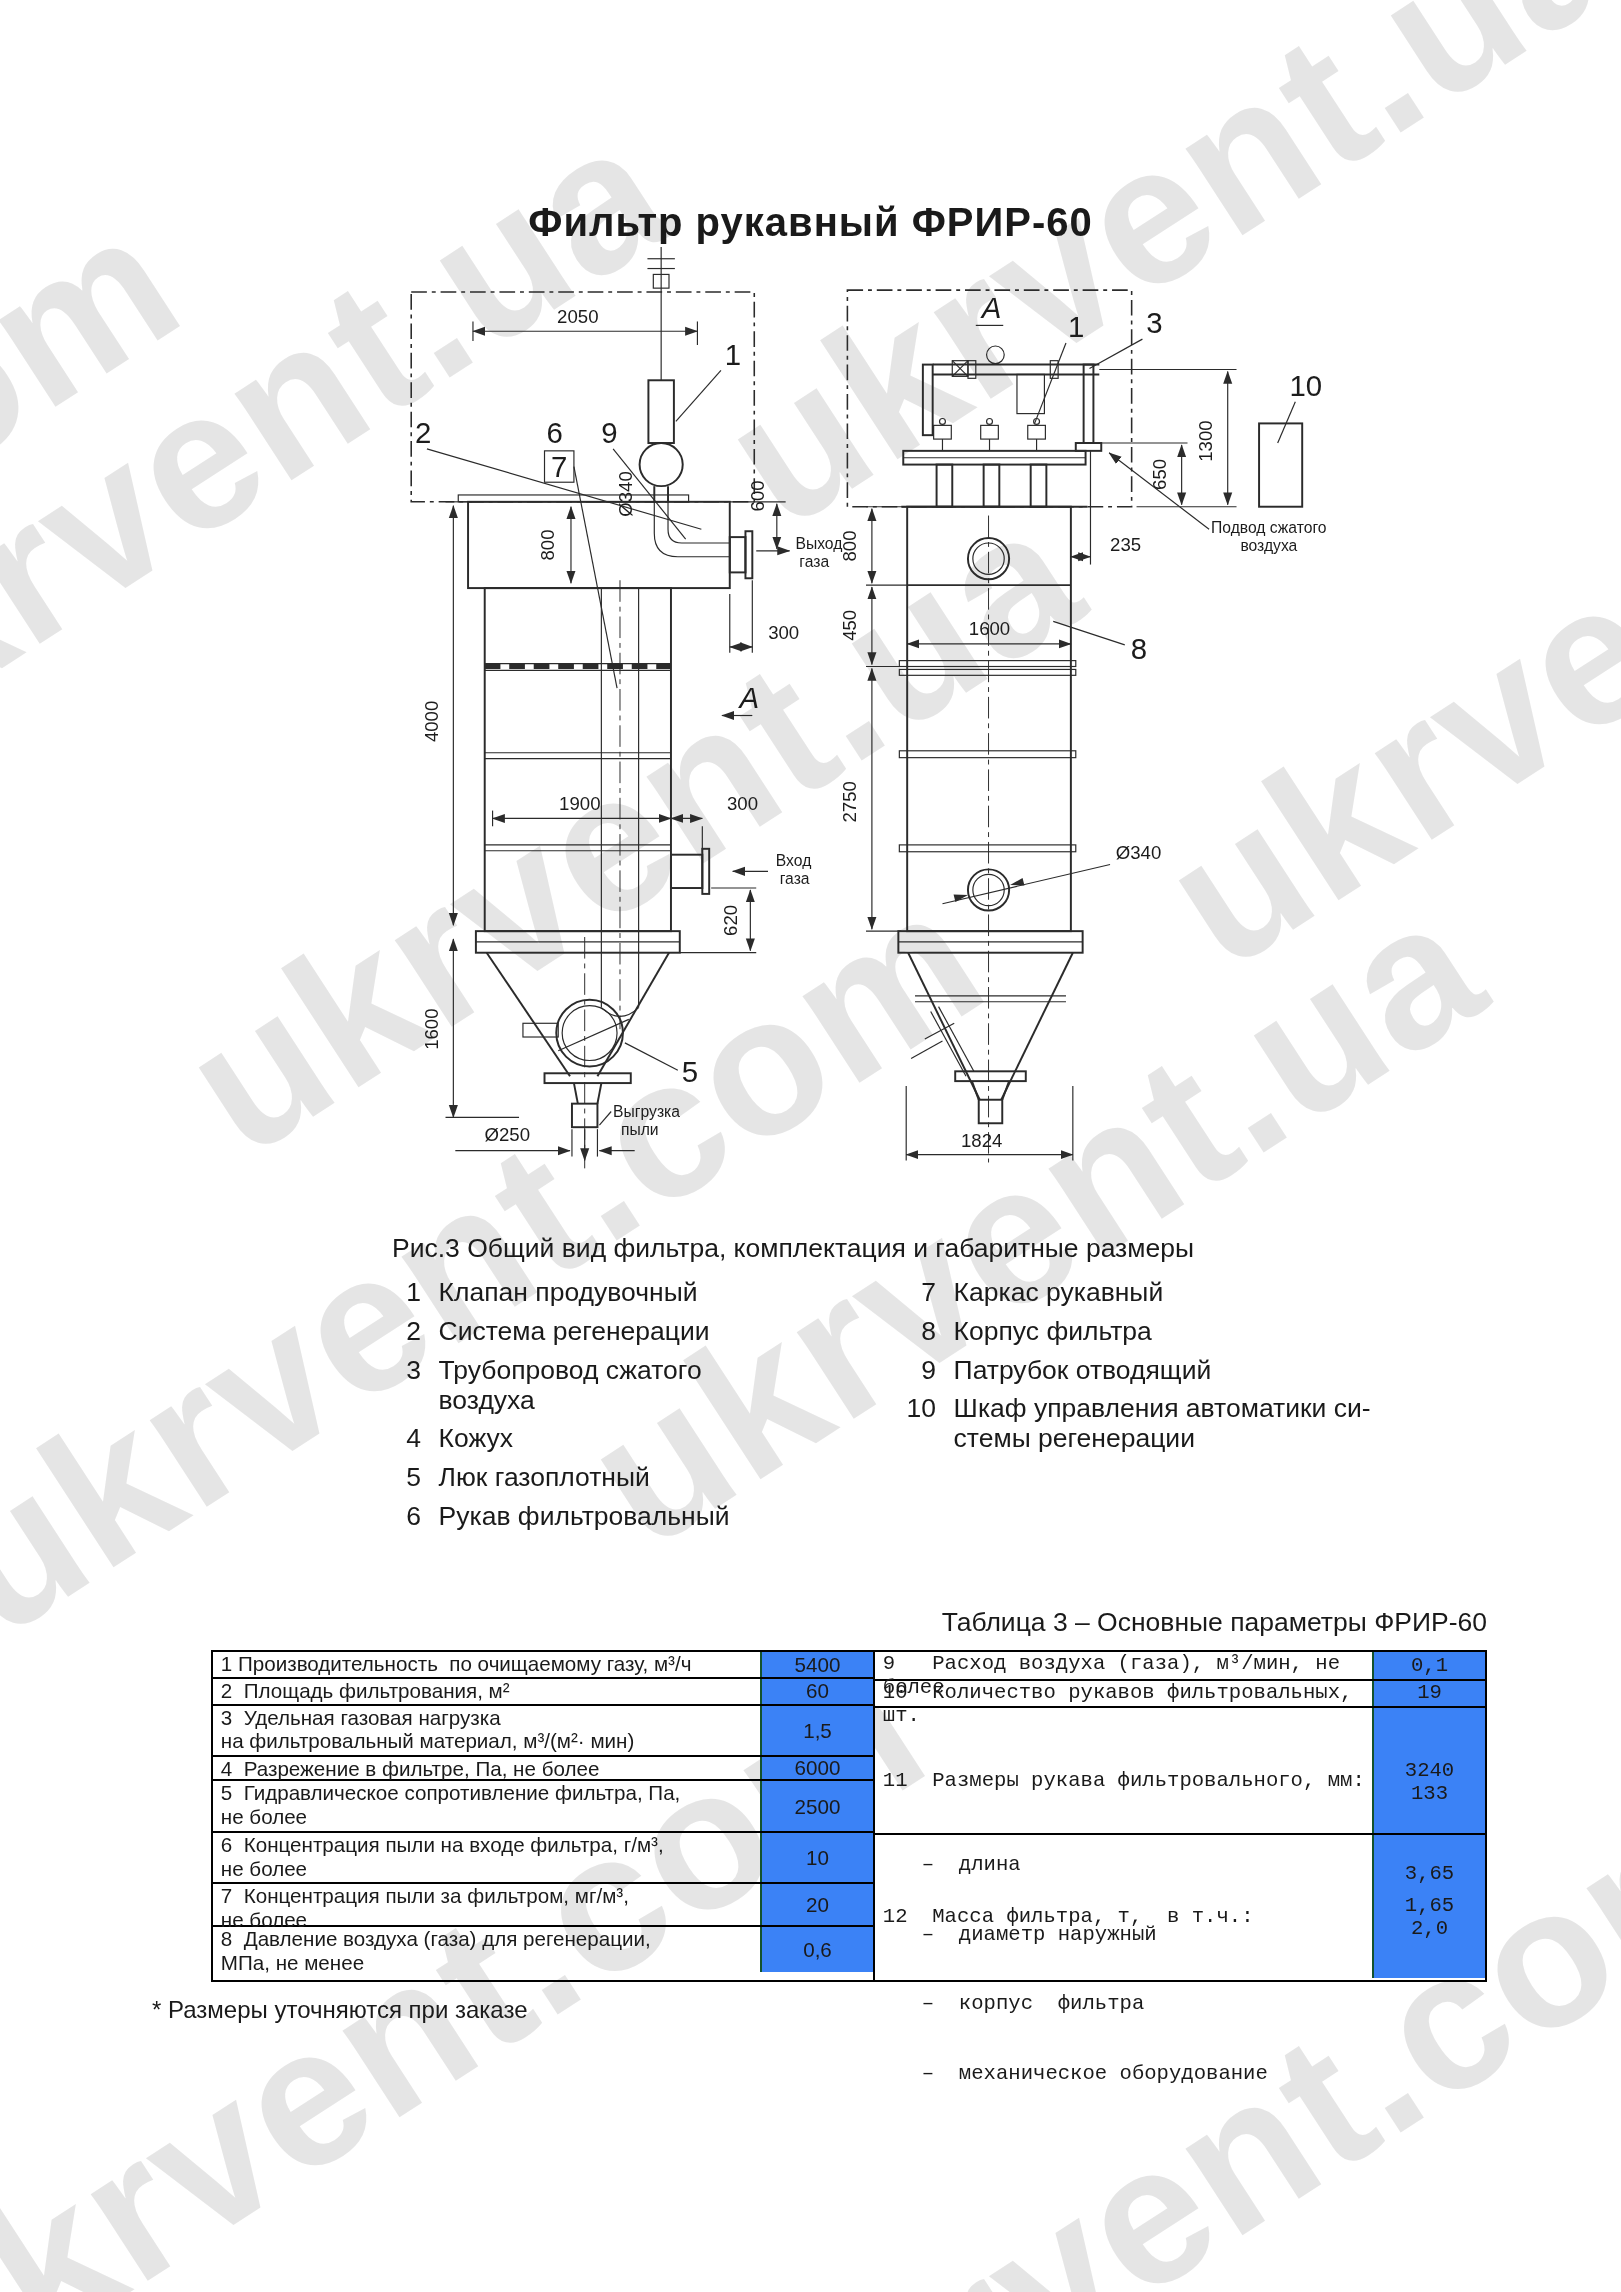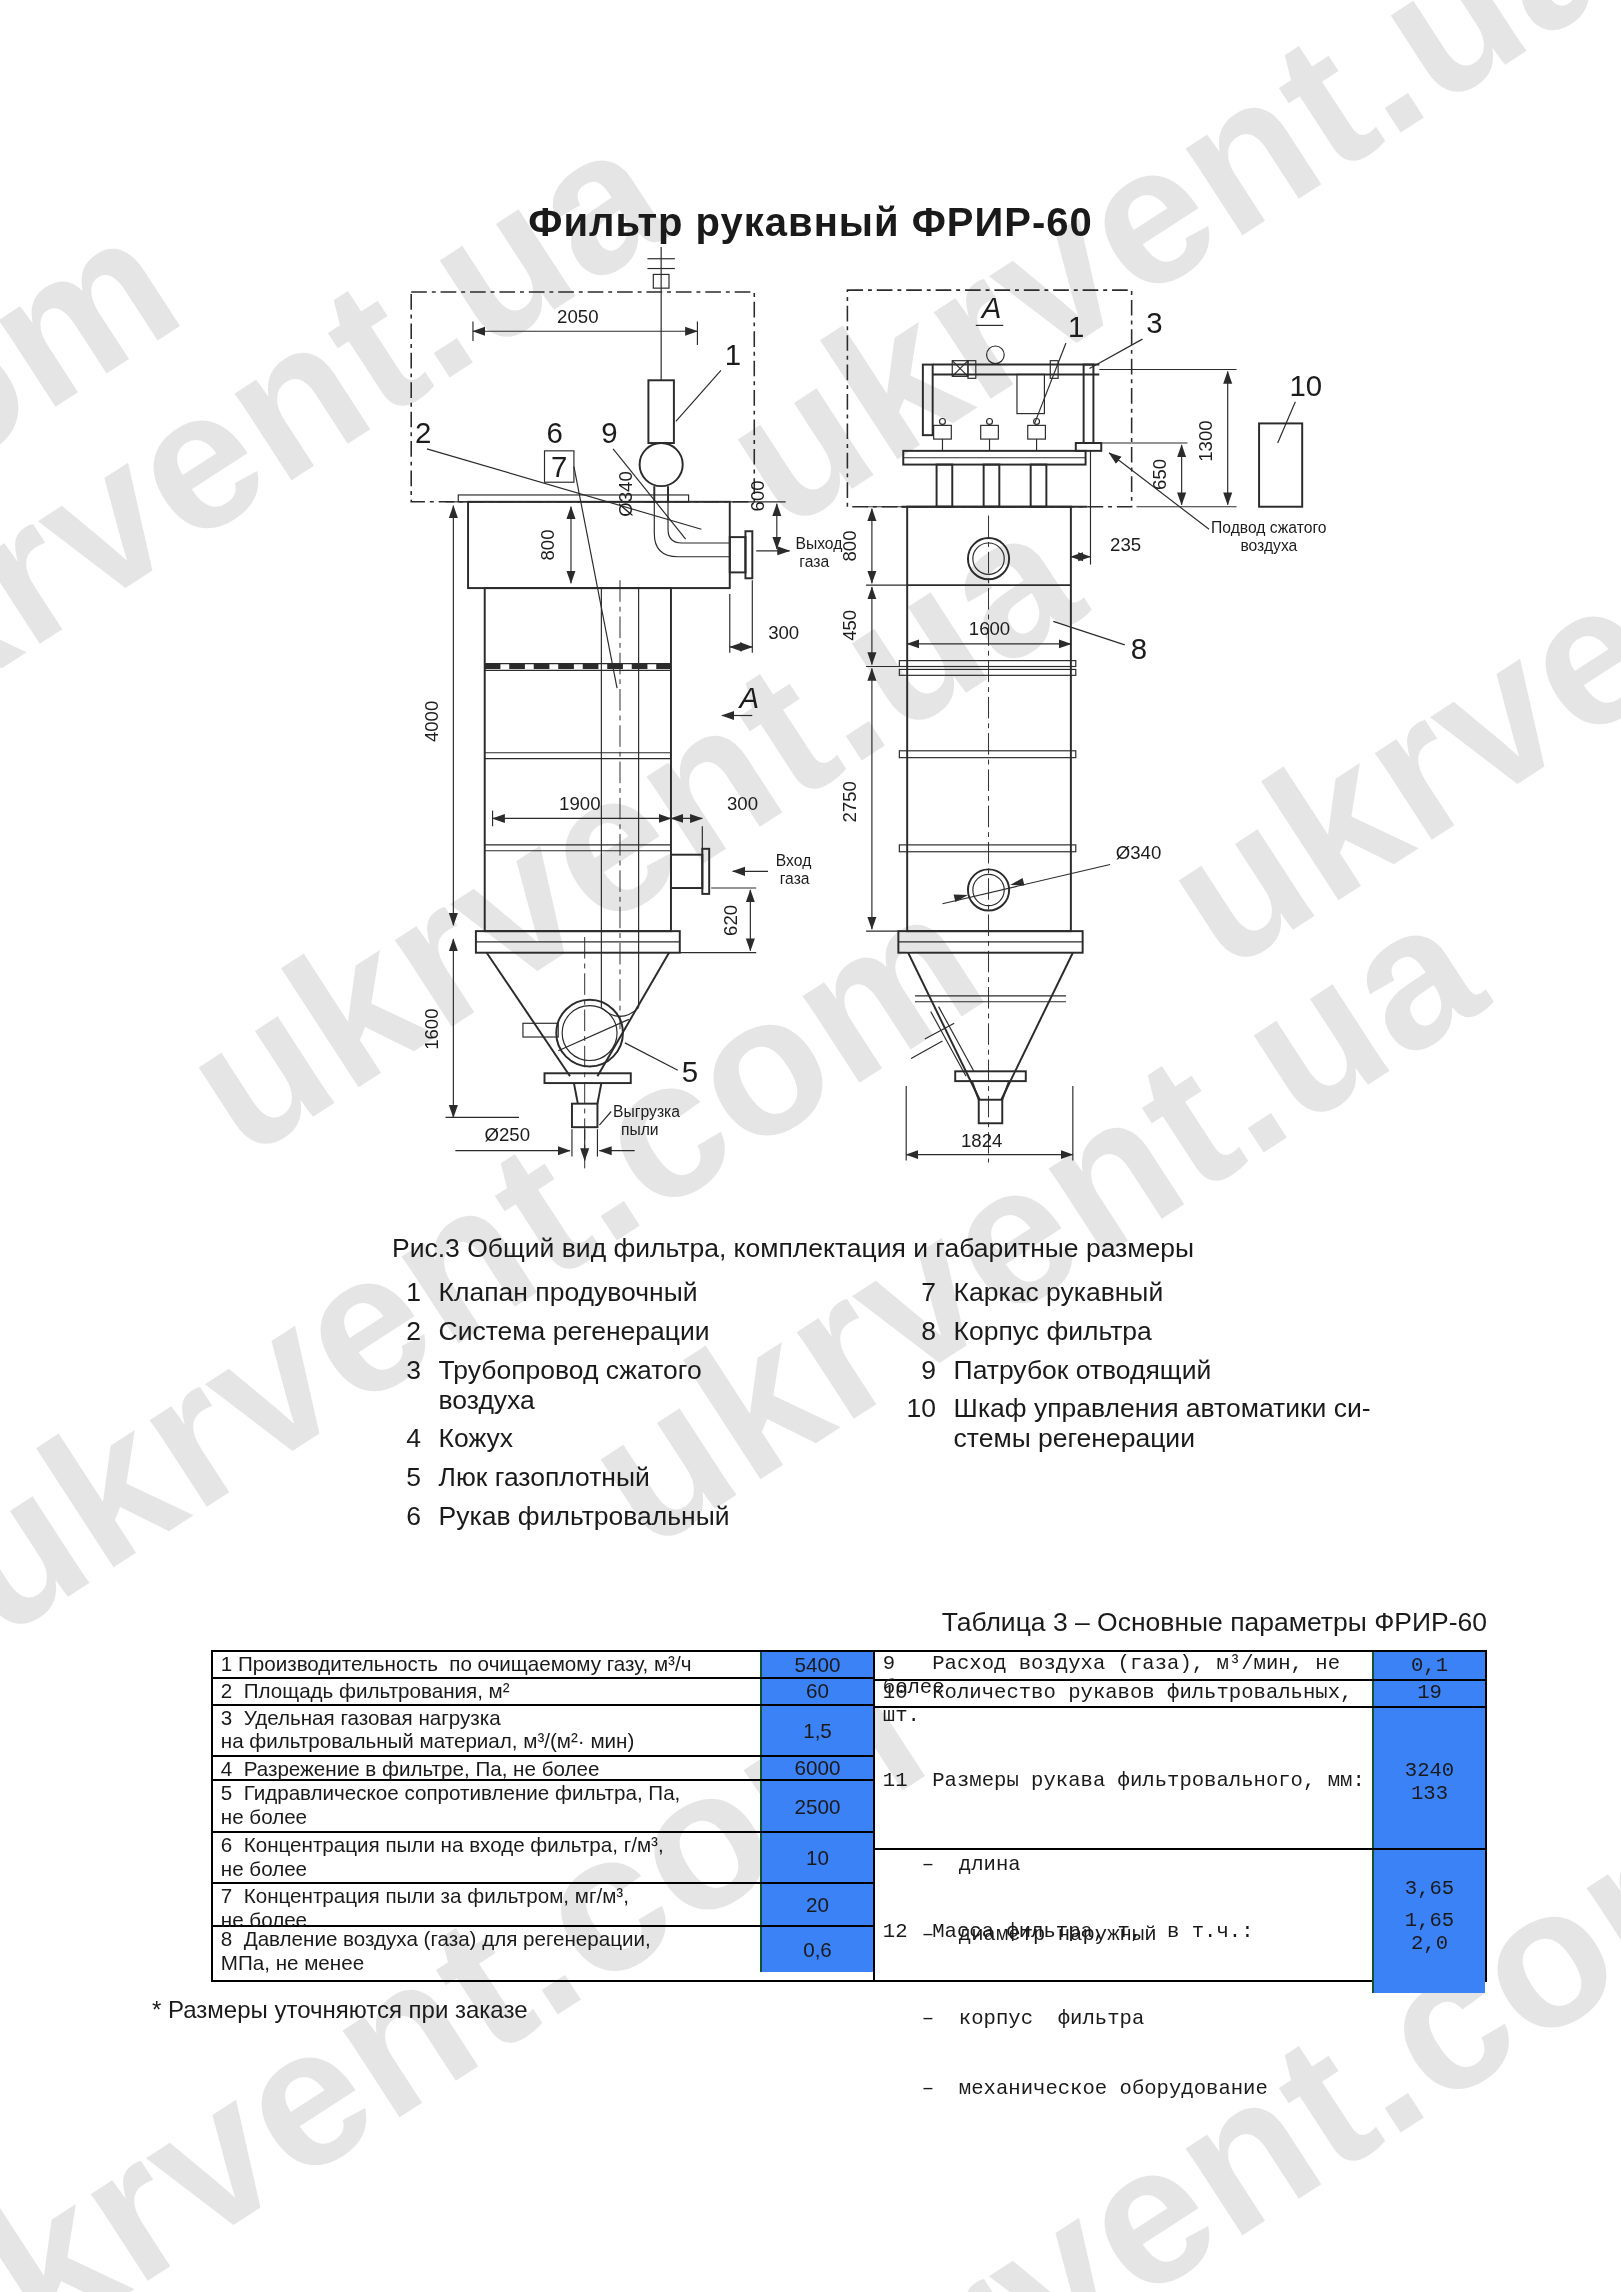--- a/index.html
+++ b/index.html
@@ -424,21 +424,21 @@
     </div>
     <div class="half half-r">
       <div class="prow" style="height:26.5px">
           <div class="plabel">9   Расход воздуха (газа), м³/мин, не более</div>
           <div class="pval">0,1</div>
         </div>
       <div class="prow bt" style="height:27.4px">
           <div class="plabel">10  Количество рукавов фильтровальных, шт.</div>
           <div class="pval">19</div>
         </div>
-      <div class="prow bt" style="height:142px">
+      <div class="prow bt" style="height:127px">
         <div class="plabel" style="padding-top:13.7px">
           <div>11  Размеры рукава фильтровального, мм:</div>
           <div class="ind" style="margin-top:13.7px">–  длина</div>
           <div class="ind">–  диаметр наружный</div>
         </div>
         <div class="pval vtop" style="padding-top:51px">
           <div>3240</div>
           <div>133</div>
         </div>
       </div>

